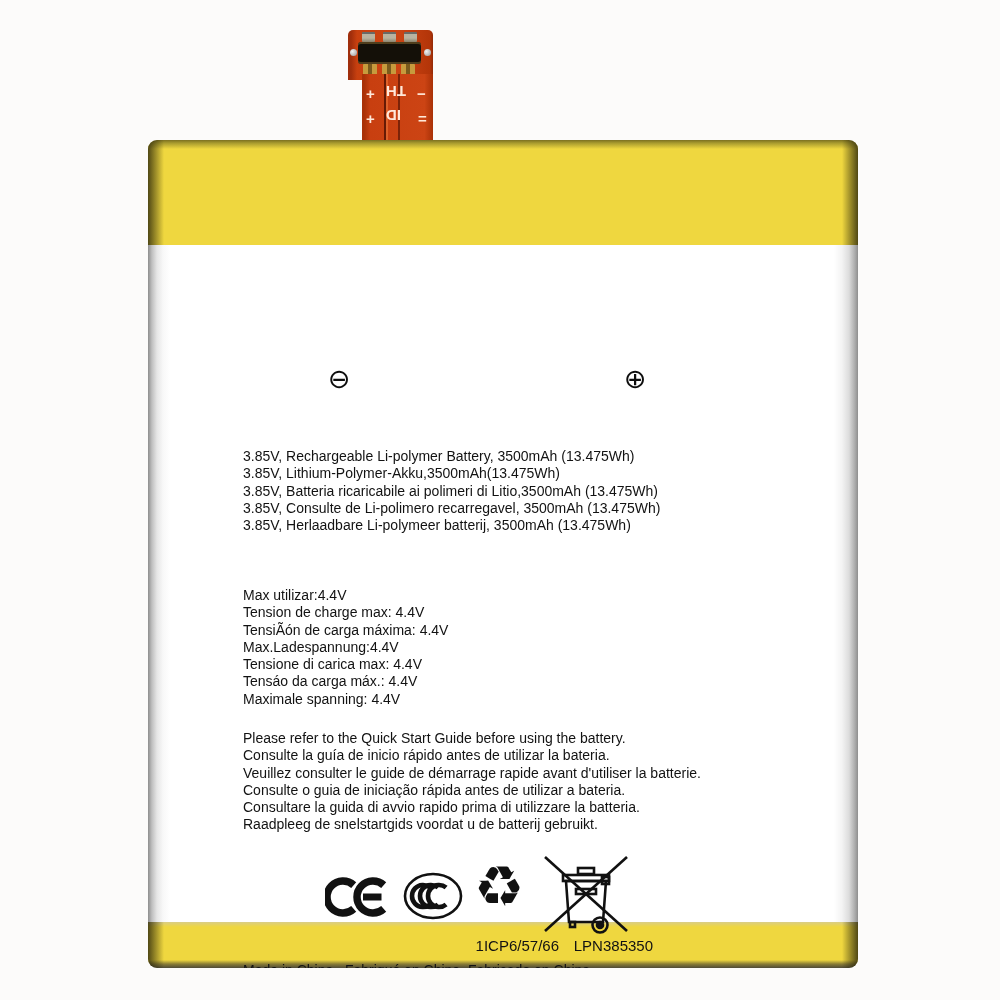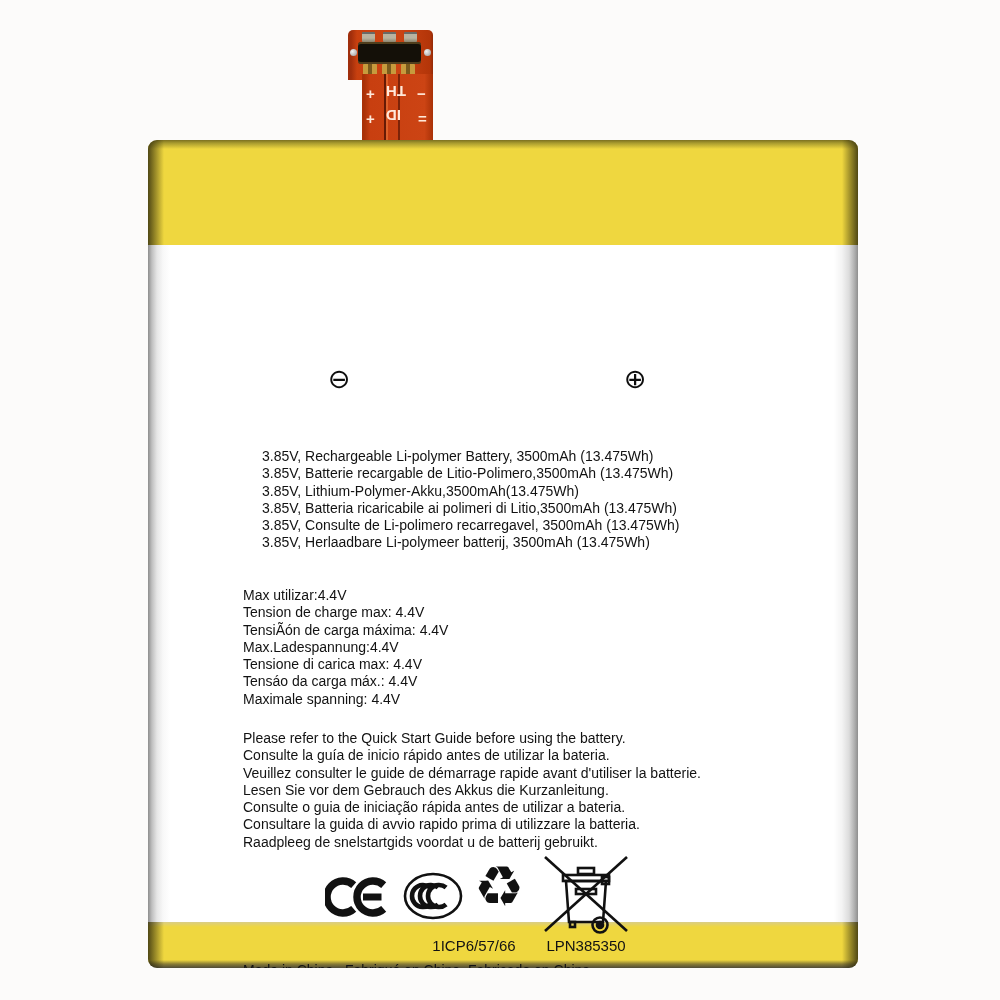--- a/index.html
+++ b/index.html
@@ -58,31 +58,31 @@
     position:absolute;left:0;bottom:0;width:100%;height:46px;
     background:
       linear-gradient(90deg,rgba(40,36,10,.8) 0,rgba(40,36,10,0) 16px,rgba(40,36,10,0) calc(100% - 16px),rgba(40,36,10,.8) 100%),
       linear-gradient(180deg,#d9cd86 0,#efd73f 5px,#efd73f calc(100% - 8px),#8a7d35 calc(100% - 4px),#4f4b38 100%);
   }
   .polarity{position:absolute;font-family:"DejaVu Sans",sans-serif;font-size:27px;line-height:28px;color:#0d0d0d;}
   .pol-neg{left:180px;top:120px;}
   .pol-pos{left:476px;top:120px;}
   .tblock{position:absolute;left:95px;color:#121212;font-size:14px;}
   .tblock .ln{height:17.3px;line-height:17.3px;white-space:nowrap;}
-  .blk-spec{top:203px;margin-left:19px;}
+  .blk-spec{top:203px;}
   .blk-volt{top:342px;}
   .blk-guide{top:485px;}
   .blk-origin{top:716px;}
   .blk-origin .ln{height:18.3px;line-height:18.3px;}
   .mark{position:absolute;}
   .mark svg{display:block;}
   .recycle{font-family:"DejaVu Sans",sans-serif;font-size:56px;line-height:60px;color:#111;}
-  .code-label{position:absolute;top:692px;width:170px;text-align:center;font-size:15px;color:#121212;}
+  .code-label{position:absolute;top:692px;width:170px;text-align:right;font-size:15px;color:#121212;}
   .code-model{left:241px;}
-  .code-weee{left:353px;}
+  .code-weee{left:335px;}
 </style>
 </head>
 <body>
 
 <div class="connector">
   <div class="conn-tab">
     <div class="pad p1"></div>
     <div class="pad p2"></div>
     <div class="pad p3"></div>
     <div class="conn-socket"></div>
@@ -105,42 +105,40 @@
 <div class="battery">
   <div class="band-top"></div>
   <div class="band-bottom"></div>
   <div class="label-area">
 
     <span class="polarity pol-neg">⊖</span>
     <span class="polarity pol-pos">⊕</span>
 
     <div class="tblock blk-spec">
       <div class="ln">3.85V, Rechargeable Li-polymer Battery, 3500mAh (13.475Wh)</div>
-      <div class="ln">3.85V, Batterie recargable de Litio-Polimero,3500mAh (13.475Wh)</div>
       <div class="ln">3.85V, Lithium-Polymer-Akku,3500mAh(13.475Wh)</div>
       <div class="ln">3.85V, Batteria ricaricabile ai polimeri di Litio,3500mAh (13.475Wh)</div>
       <div class="ln">3.85V, Consulte de Li-polimero recarregavel, 3500mAh (13.475Wh)</div>
       <div class="ln">3.85V, Herlaadbare Li-polymeer batterij, 3500mAh (13.475Wh)</div>
     </div>
 
     <div class="tblock blk-volt">
       <div class="ln">Max utilizar:4.4V</div>
       <div class="ln">Tension de charge max: 4.4V</div>
       <div class="ln">TensiÃón de carga máxima: 4.4V</div>
       <div class="ln">Max.Ladespannung:4.4V</div>
       <div class="ln">Tensione di carica max: 4.4V</div>
       <div class="ln">Tensáo da carga máx.: 4.4V</div>
       <div class="ln">Maximale spanning: 4.4V</div>
     </div>
 
     <div class="tblock blk-guide">
       <div class="ln">Please refer to the Quick Start Guide before using the battery.</div>
       <div class="ln">Consulte la guía de inicio rápido antes de utilizar la bateria.</div>
       <div class="ln">Veuillez consulter le guide de démarrage rapide avant d'utiliser la batterie.</div>
-      <div class="ln">Lesen Sie vor dem Gebrauch des Akkus die Kurzanleitung.</div>
       <div class="ln">Consulte o guia de iniciação rápida antes de utilizar a bateria.</div>
       <div class="ln">Consultare la guida di avvio rapido prima di utilizzare la batteria.</div>
       <div class="ln">Raadpleeg de snelstartgids voordat u de batterij gebruikt.</div>
     </div>
 
     <div class="mark" style="left:177px;top:630px">
       <svg width="67" height="44" viewBox="0 0 67 44">
         <g fill="none" stroke="#111" stroke-width="7.5">
           <path d="M 28.7 10.1 A 16 16 0 1 0 28.7 33.9"></path>
           <path d="M 58.7 10.1 A 16 16 0 1 0 58.7 33.9"></path>

